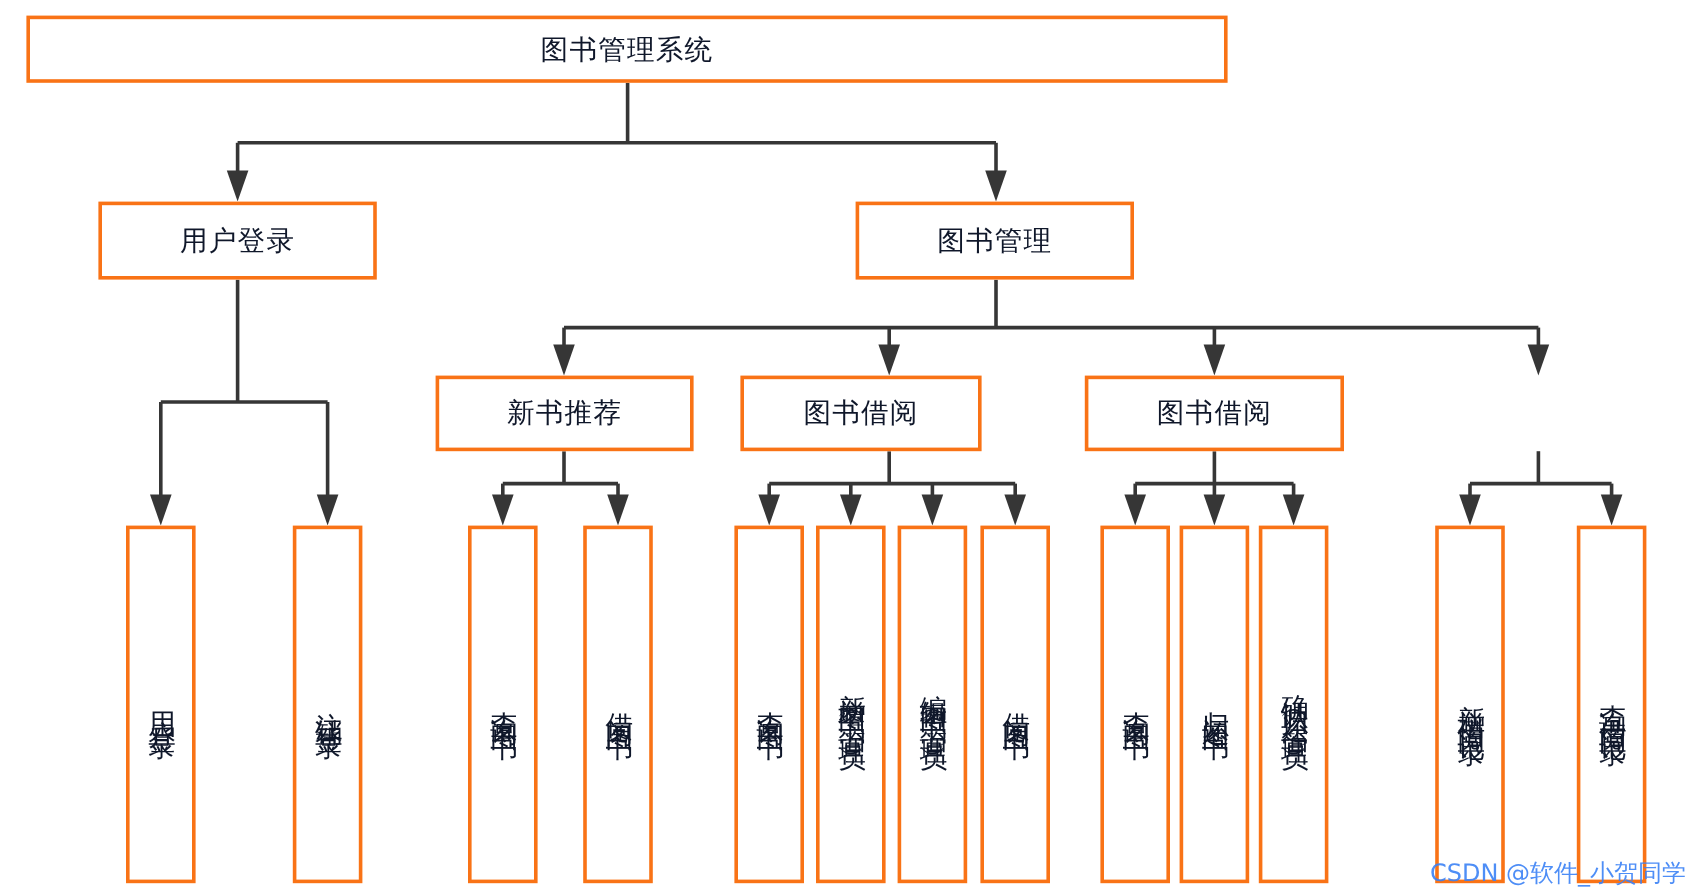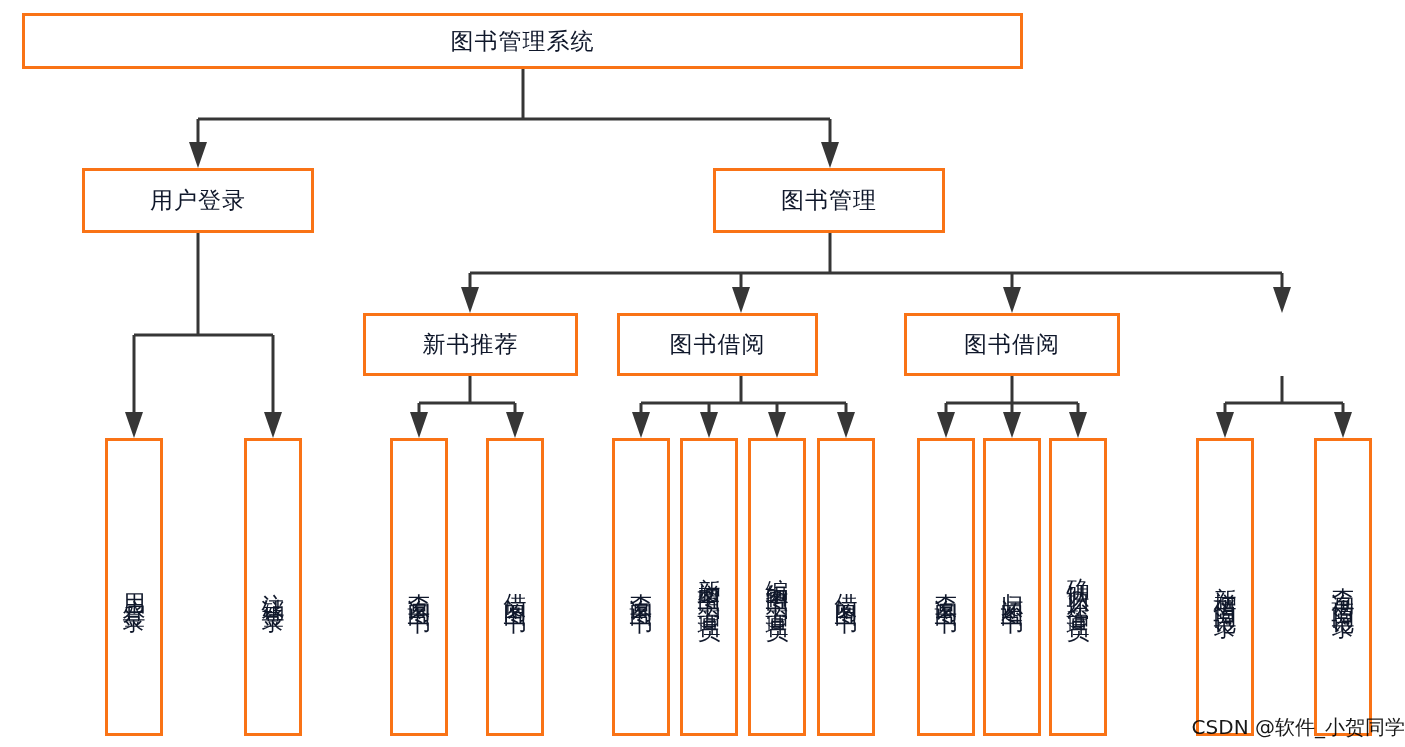--- a/index.html
+++ b/index.html
@@ -45,21 +45,21 @@
     letter-spacing: 6px;
     white-space: nowrap;
   }
   .watermark {
     position: absolute;
     left: 1178px;
     top: 714px;
     width: 227px;
     z-index: 5;
     font-size: 20px;
-    color: #000000;
+    color: #3b82f6;
     opacity: 0.9;
     white-space: nowrap;
     text-align: right;
   }
 </style>
 </head>
 <body>
 
 <div class="canvas">
 

